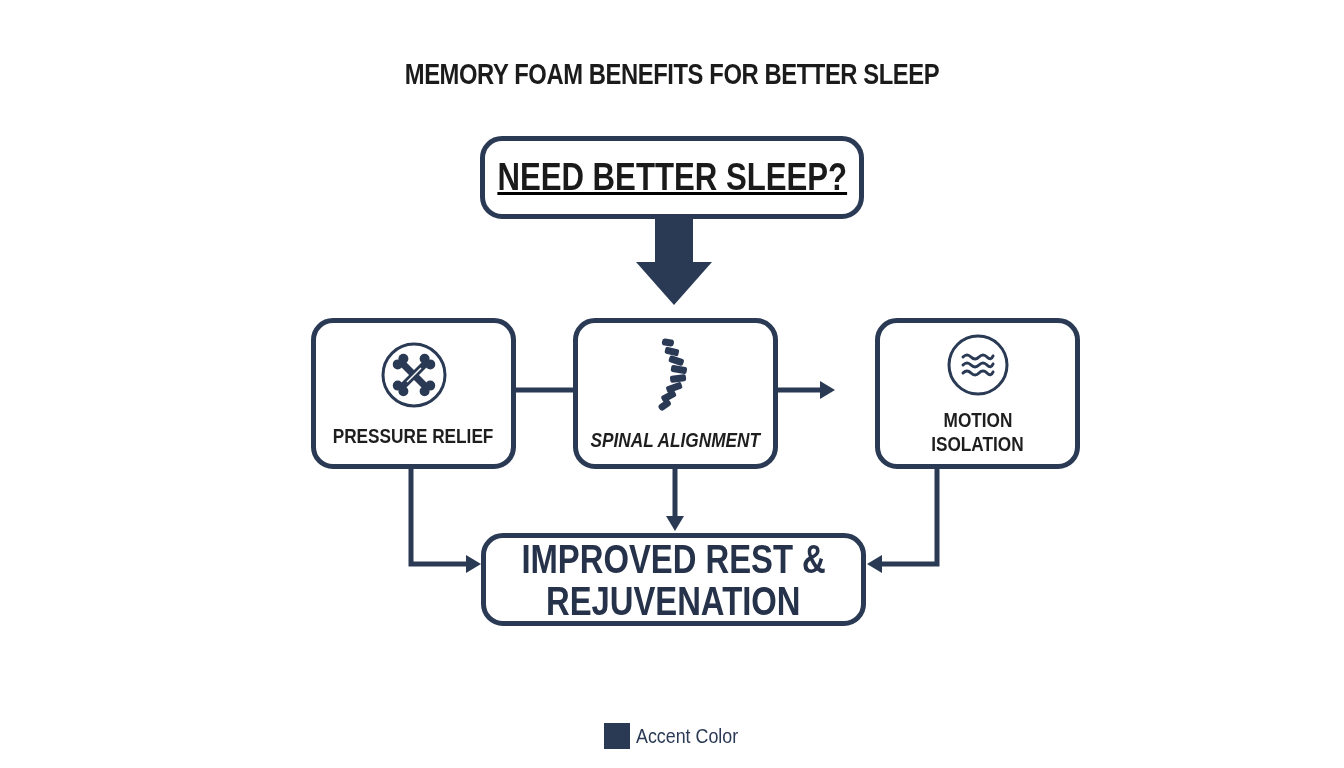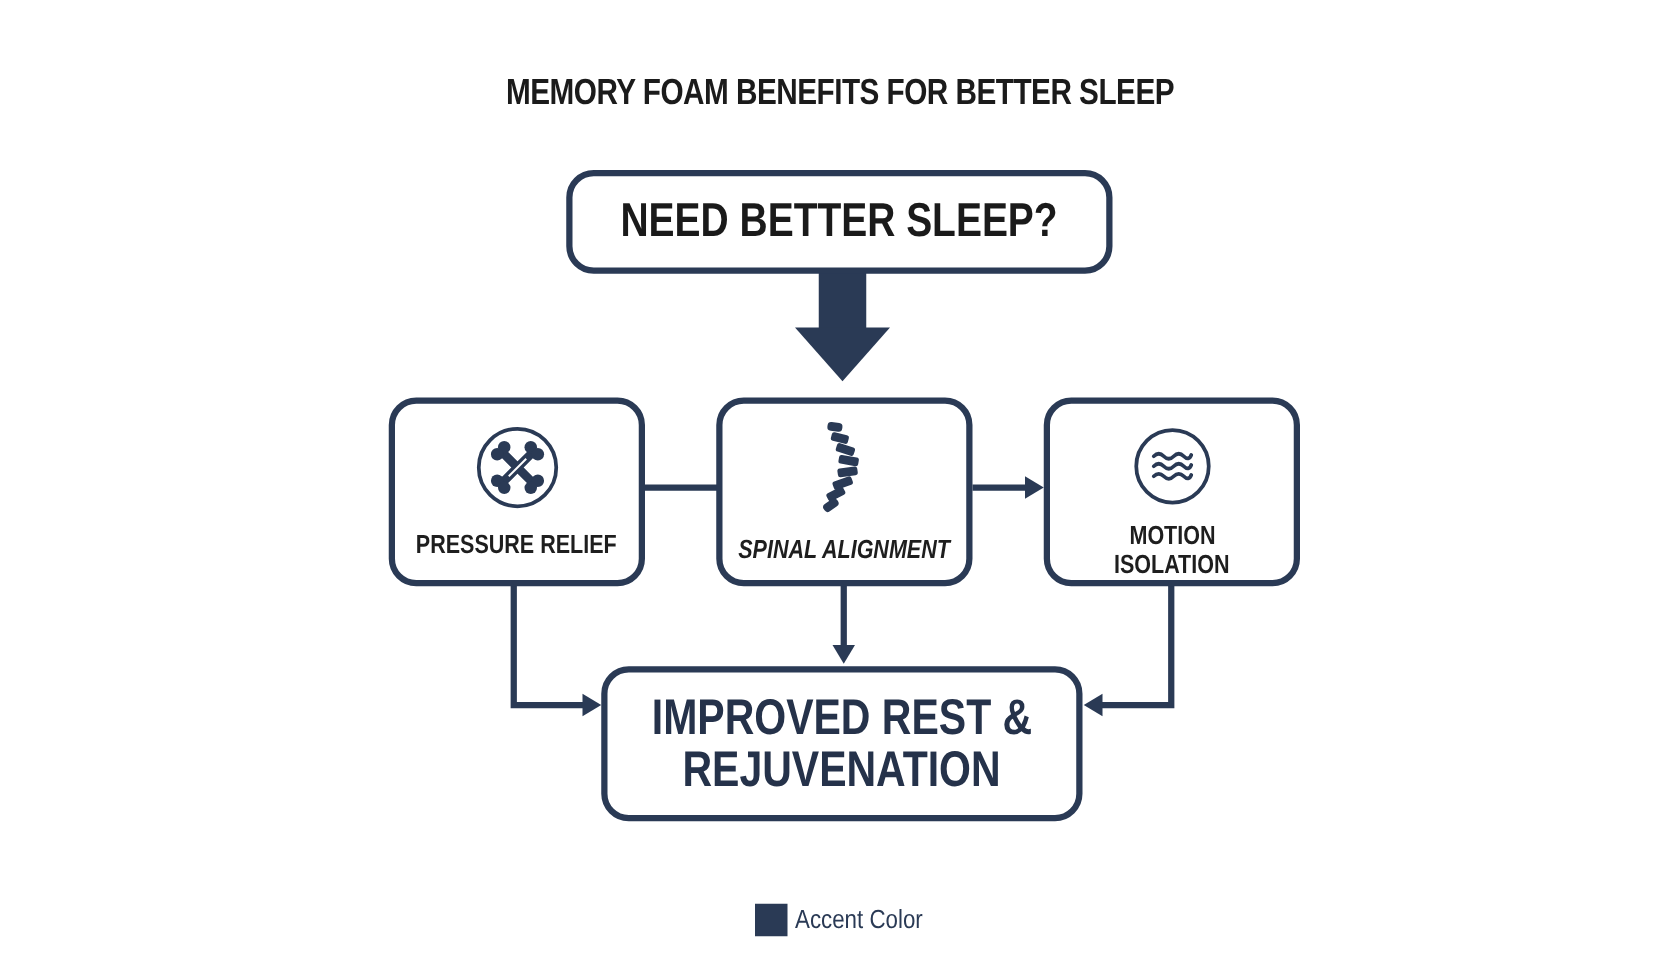--- a/index.html
+++ b/index.html
@@ -14,29 +14,29 @@
     }
     .box {
       position: absolute; box-sizing: border-box; border: 5px solid var(--accent, #2a3a55);
       border-radius: 22px; background: #fff;
       display: flex; flex-direction: column; align-items: center; justify-content: center;
     }
     .label {
       font-weight: bold; color: #1e1e1e; text-align: center; line-height: 1.12;
       transform: scaleX(0.82); transform-origin: center; white-space: nowrap;
     }
-    .top-box { left: 453px; top: 136px; width: 437px; height: 83px; }
+    .top-box { left: 480px; top: 136px; width: 384px; height: 83px; text-decoration: underline; }
     .top-box .label { font-size: 38px; color: #1a1a1a; }
     .node { top: 318px; width: 205px; height: 151px; }
     .node-left { left: 311px; }
     .node-mid { left: 573px; font-style: italic; }
-    .node-right { left: 835px; justify-content: flex-end; }
+    .node-right { left: 875px; }
     .node .label { font-size: 21px; }
     .node .icon { margin-top: 2px; margin-bottom: 12px; }
-    .bottom-box { left: 481px; top: 533px; width: 385px; height: 124px; }
+    .bottom-box { left: 481px; top: 533px; width: 385px; height: 93px; }
     .bottom-box .label { font-size: 40px; color: #25324a; line-height: 1.05; }
     svg.connectors { position: absolute; left: 0; top: 0; }
     .legend {
       position: absolute; left: 604px; top: 689px; display: flex; align-items: center; margin-top: 34px;
     }
     .legend-swatch { width: 26px; height: 26px; background: #2a3a55; }
     .legend-label {
       margin-left: 6px; font-size: 21px; color: #2a3a55; transform: scaleX(0.85);
       transform-origin: left center; white-space: nowrap;
     }

